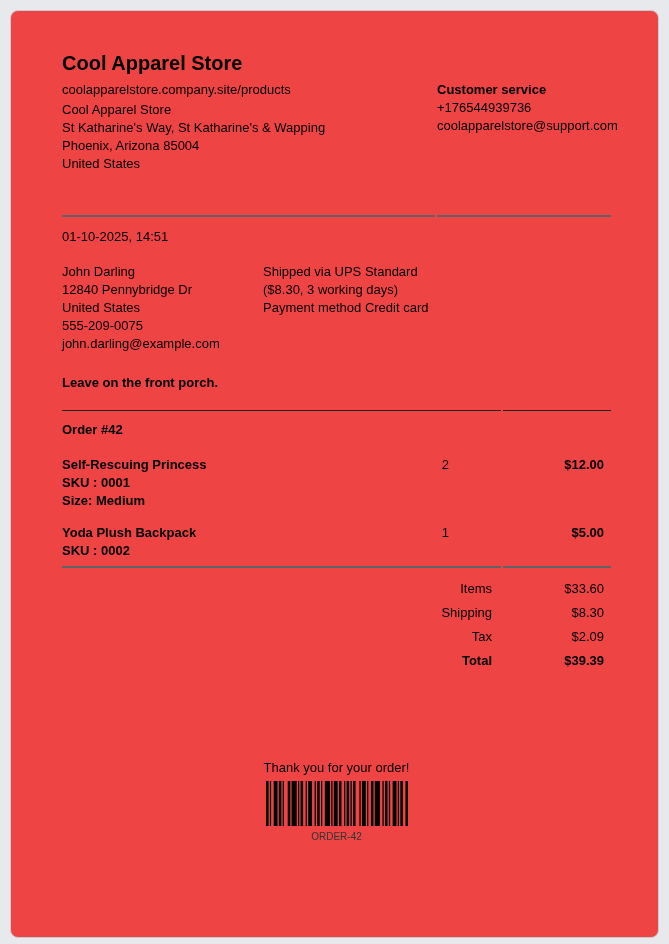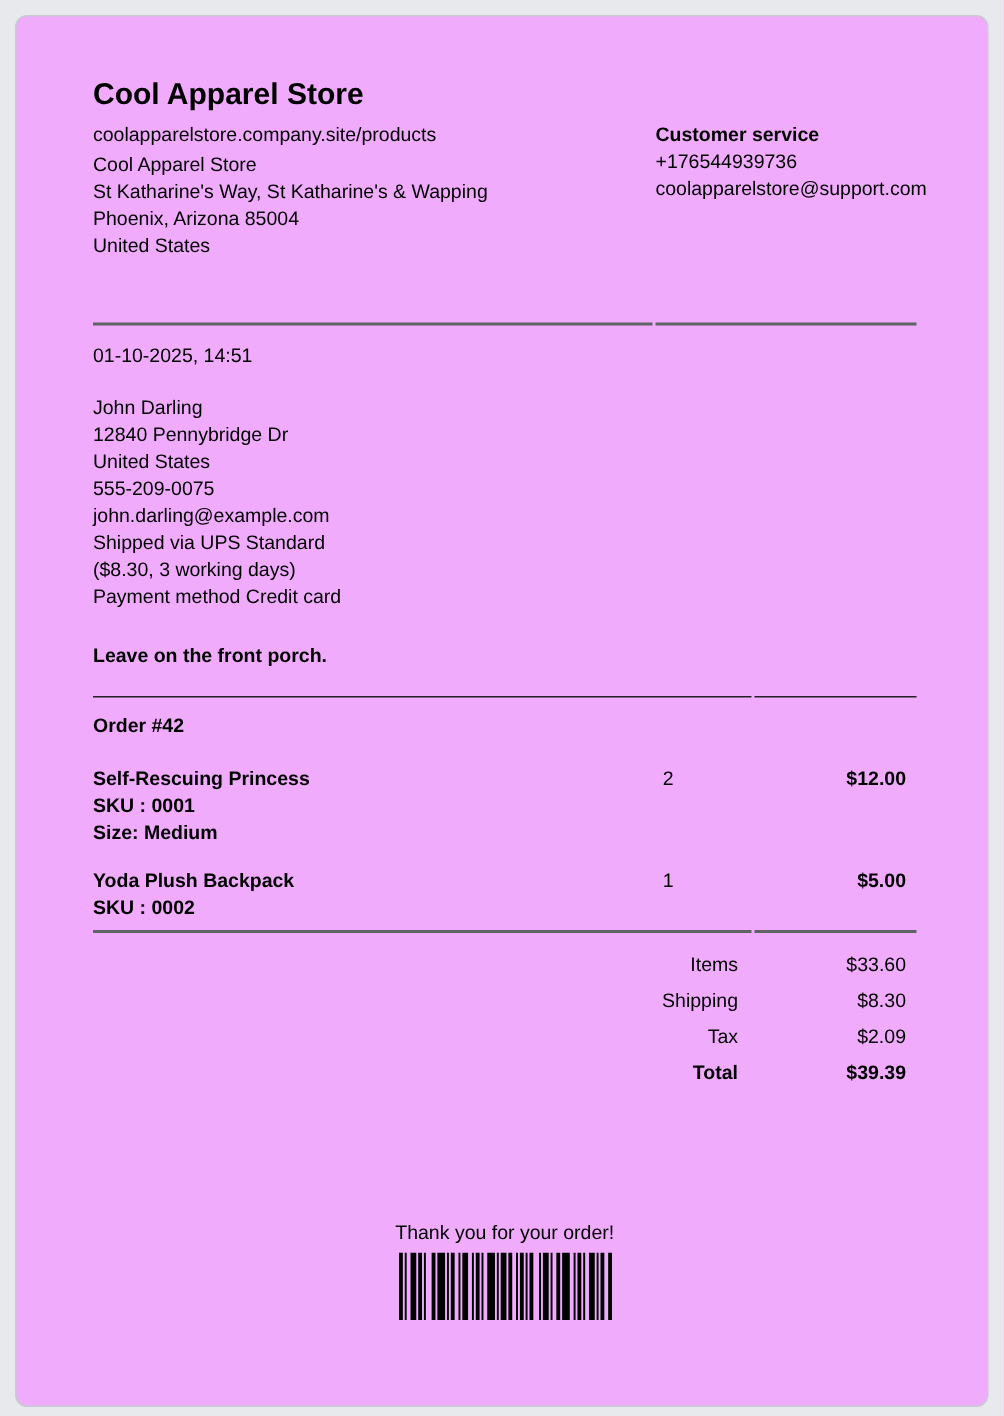--- a/index.html
+++ b/index.html
@@ -5,21 +5,21 @@
   * { margin: 0; padding: 0; box-sizing: border-box; }
   html, body {
     width: 669px; height: 944px;
     background: #e7e9ec;
     font-family: "Liberation Sans", sans-serif;
     color: #000;
   }
   .receipt-card {
     width: 649px; height: 928px;
     margin: 10px auto 0 auto;
-    background: #f0abfc;
+    background: #ef4444;
     border: 1px solid #c6ccd4;
     border-radius: 8px;
     padding: 40px 47px 0 51px;
     overflow: hidden;
   }
   .store-title {
     font-size: 20px; line-height: 24px; font-weight: 700;
     margin-bottom: 6px;
   }
   .body-line { font-size: 13px; line-height: 18px; }
@@ -31,21 +31,21 @@
 
   .divider { display: flex; gap: 2px; }
   .divider > span { background: #5f6368; height: 2px; }
   .divider.thin > span { background: #222; height: 1px; }
   .seg-a { width: 68%; } .seg-b { flex: 1; }
   .seg-c { width: 80%; } .seg-d { flex: 1; }
 
   .divider-1 { margin-top: 42px; }
   .date-line { margin-top: 11px; font-size: 13px; line-height: 18px; font-weight: 400; }
 
-  .cols-2 { display: flex; margin-top: 17px; flex-direction: column; }
+  .cols-2 { display: flex; margin-top: 17px; }
   .customer-col { width: 201px; flex: 0 0 auto; }
   .shipping-col { flex: 1 1 auto; }
 
   .comments-block { margin-top: 20px; }
   .comments-text { font-size: 13px; line-height: 20px; font-weight: 700; margin-top: 2px; }
 
   .divider-2 { margin-top: 17px; }
   .order-title { margin-top: 10px; font-size: 13px; line-height: 18px; font-weight: 700; }
 
   .items { margin-top: 17px; }
@@ -204,15 +204,16 @@
           <rect x="85" y="0" width="4" height="45"></rect>
           <rect x="91" y="0" width="1" height="45"></rect>
           <rect x="93" y="0" width="2" height="45"></rect>
           <rect x="96" y="0" width="1" height="45"></rect>
           <rect x="99" y="0" width="3" height="45"></rect>
           <rect x="103" y="0" width="1" height="45"></rect>
           <rect x="105" y="0" width="2" height="45"></rect>
           <rect x="109" y="0" width="2" height="45"></rect>
         </svg>
     </div>
+    <div class="barcode-label">ORDER-42</div>
   </div>
 
 </div>
 
 </body></html>

